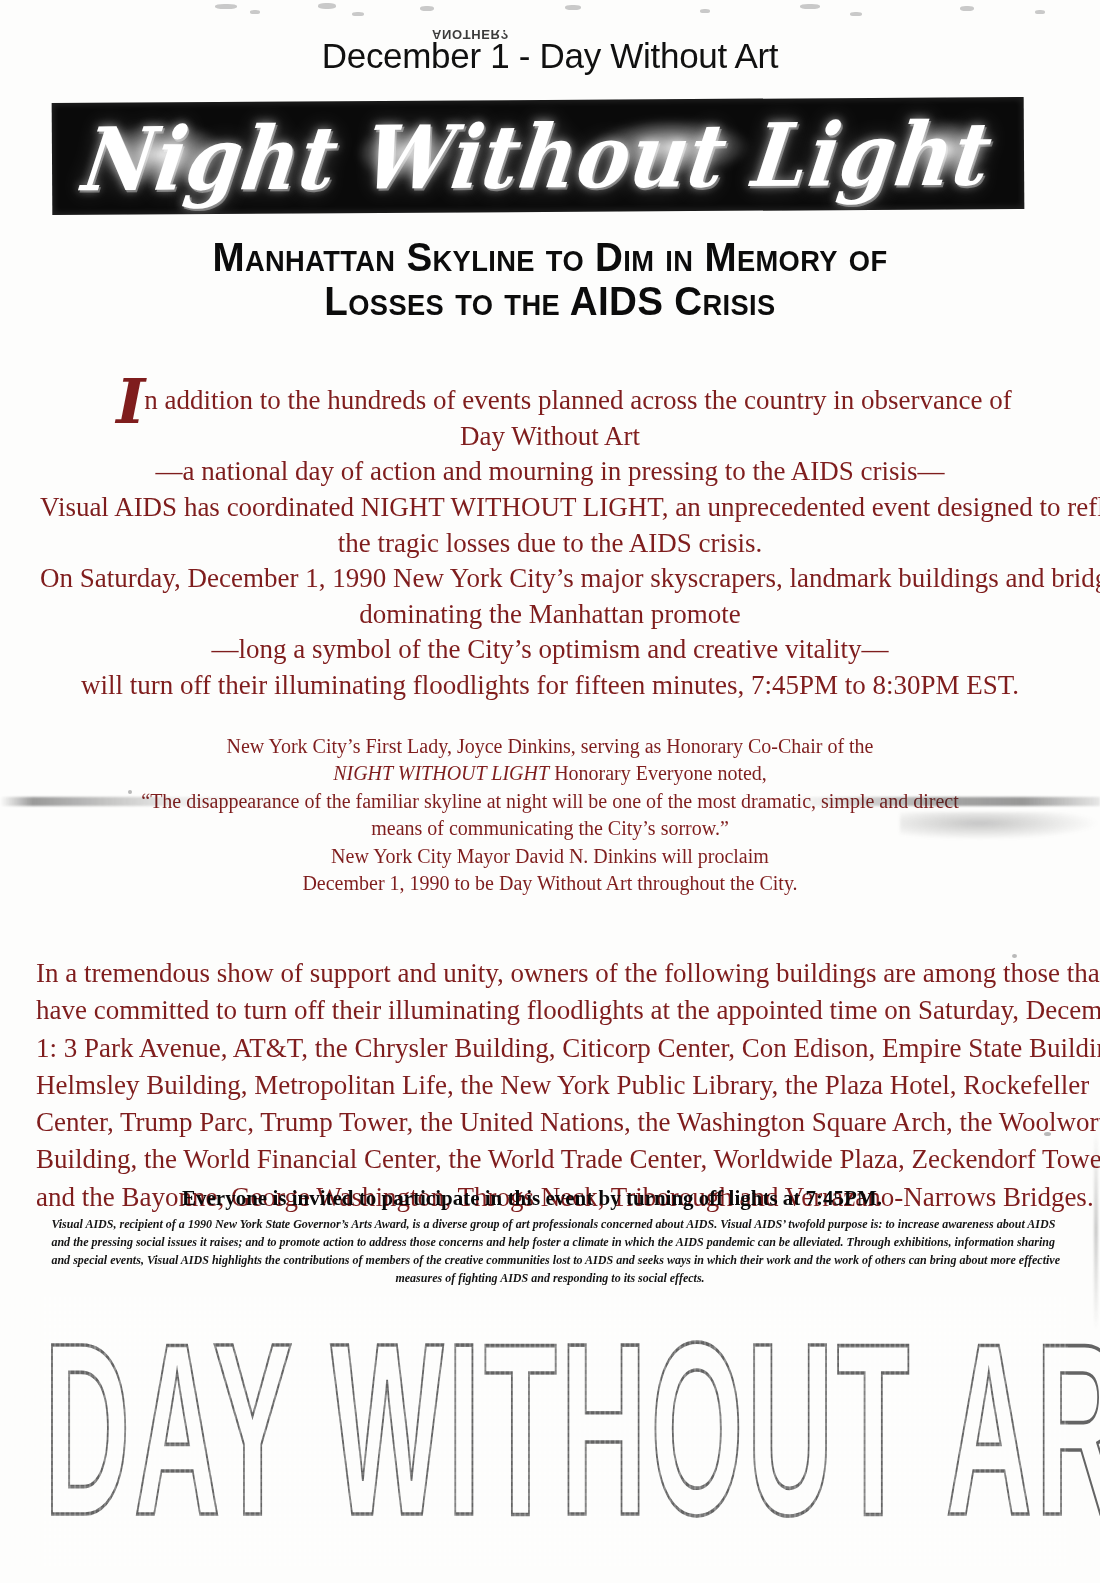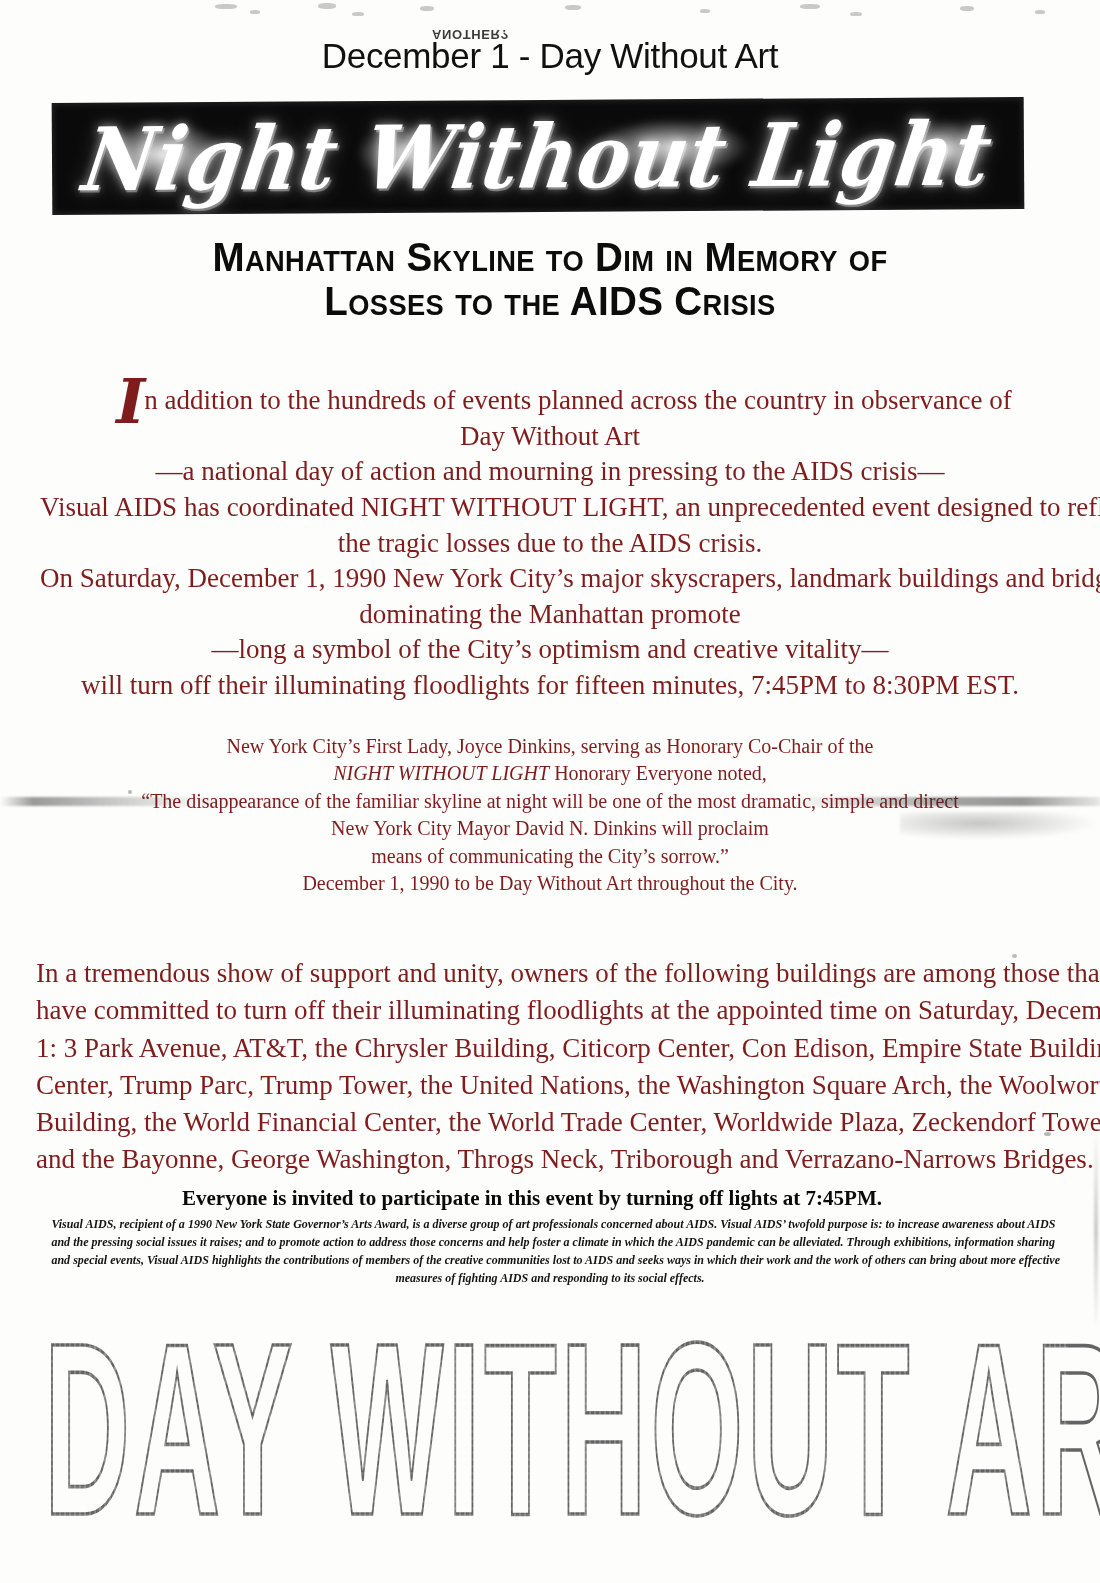--- a/index.html
+++ b/index.html
@@ -324,36 +324,37 @@
     <span class="ln">On Saturday, December 1, 1990 New York City’s major skyscrapers, landmark buildings and bridges</span>
     <span class="ln">dominating the Manhattan promote</span>
     <span class="ln">—long a symbol of the City’s optimism and creative vitality—</span>
     <span class="ln">will turn off their illuminating floodlights for fifteen minutes, 7:45PM to 8:30PM EST.</span>
   </div>
 
   <div class="body-block" id="quote-block">
     <span class="ln">New York City’s First Lady, Joyce Dinkins, serving as Honorary Co-Chair of the</span>
     <span class="ln"><span class="ital">NIGHT WITHOUT LIGHT</span><span> Honorary Everyone noted,</span></span>
     <span class="ln">“The disappearance of the familiar skyline at night will be one of the most dramatic, simple and direct</span>
+    <span class="ln">means of communicating the City’s sorrow.”</span>
     <span class="ln">New York City Mayor David N. Dinkins will proclaim</span>
-    <span class="ln">means of communicating the City’s sorrow.”</span>
     <span class="ln">December 1, 1990 to be Day Without Art throughout the City.</span>
   </div>
 
   <div class="smudge-streak"></div>
   <div class="smudge-streak2"></div>
   <div class="edge-fleck"></div>
   <div class="speck" style="left:128px; top:790px; width:4px; height:4px;"></div>
   <div class="speck" style="left:1012px; top:954px; width:5px; height:4px;"></div>
   <div class="speck" style="left:1044px; top:1132px; width:7px; height:4px;"></div>
 
   <div class="body-block" id="buildings-block">
     <span class="ln">In a tremendous show of support and unity, owners of the following buildings are among those that</span>
     <span class="ln">have committed to turn off their illuminating floodlights at the appointed time on Saturday, December</span>
     <span class="ln">1:  3 Park Avenue, AT&amp;T, the Chrysler Building, Citicorp Center, Con Edison, Empire State Building,</span>
+    <span class="ln">Helmsley Building, Metropolitan Life, the New York Public Library, the Plaza Hotel, Rockefeller</span>
     <span class="ln">Center, Trump Parc, Trump Tower, the United Nations, the Washington Square Arch, the Woolworth</span>
     <span class="ln">Building, the World Financial Center, the World Trade Center, Worldwide Plaza, Zeckendorf Towers</span>
     <span class="ln">and the Bayonne, George Washington, Throgs Neck, Triborough and Verrazano-Narrows Bridges.</span>
   </div>
 
   <div class="invite-line">Everyone is invited to participate in this event by turning off lights at 7:45PM.</div>
 
   <div class="fineprint">
     <span class="ln">Visual AIDS, recipient of a 1990 New York State Governor’s Arts Award, is a diverse group of art professionals concerned about AIDS.  Visual AIDS’ twofold purpose is:  to increase awareness about AIDS</span>
     <span class="ln">and the pressing social issues it raises; and to promote action to address those concerns and help foster a climate in which the AIDS pandemic can be alleviated.  Through exhibitions, information sharing</span>

